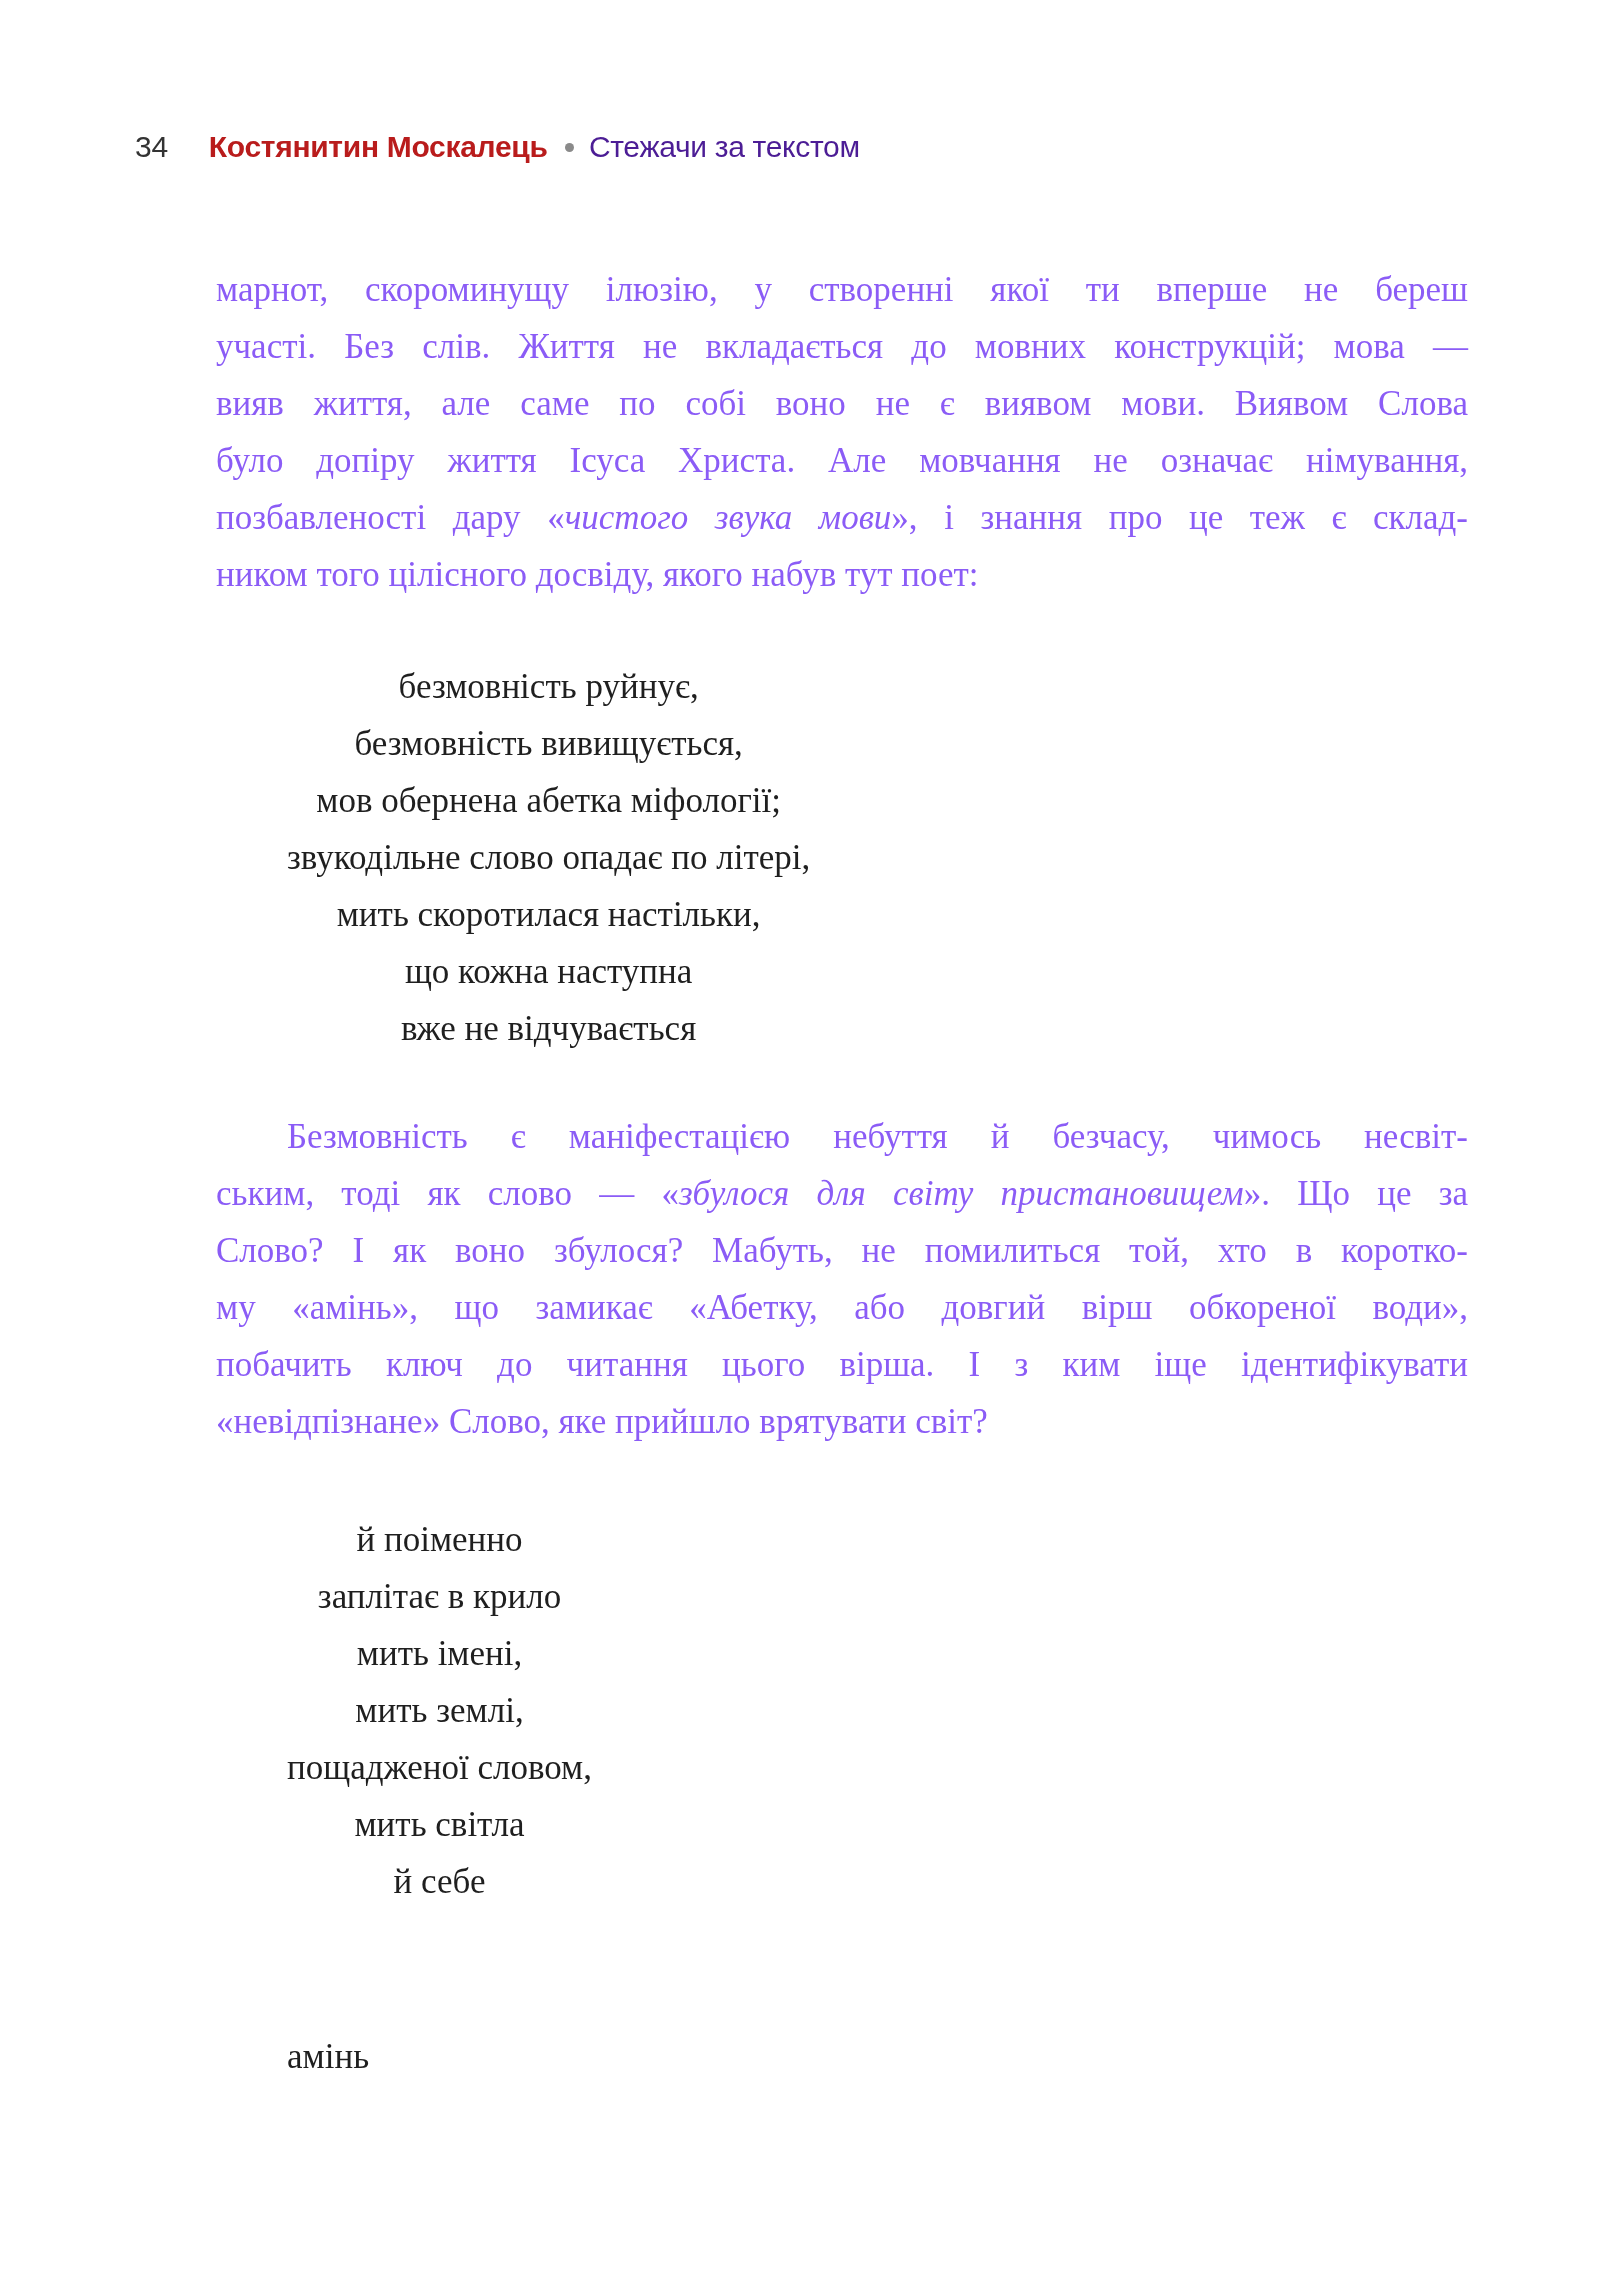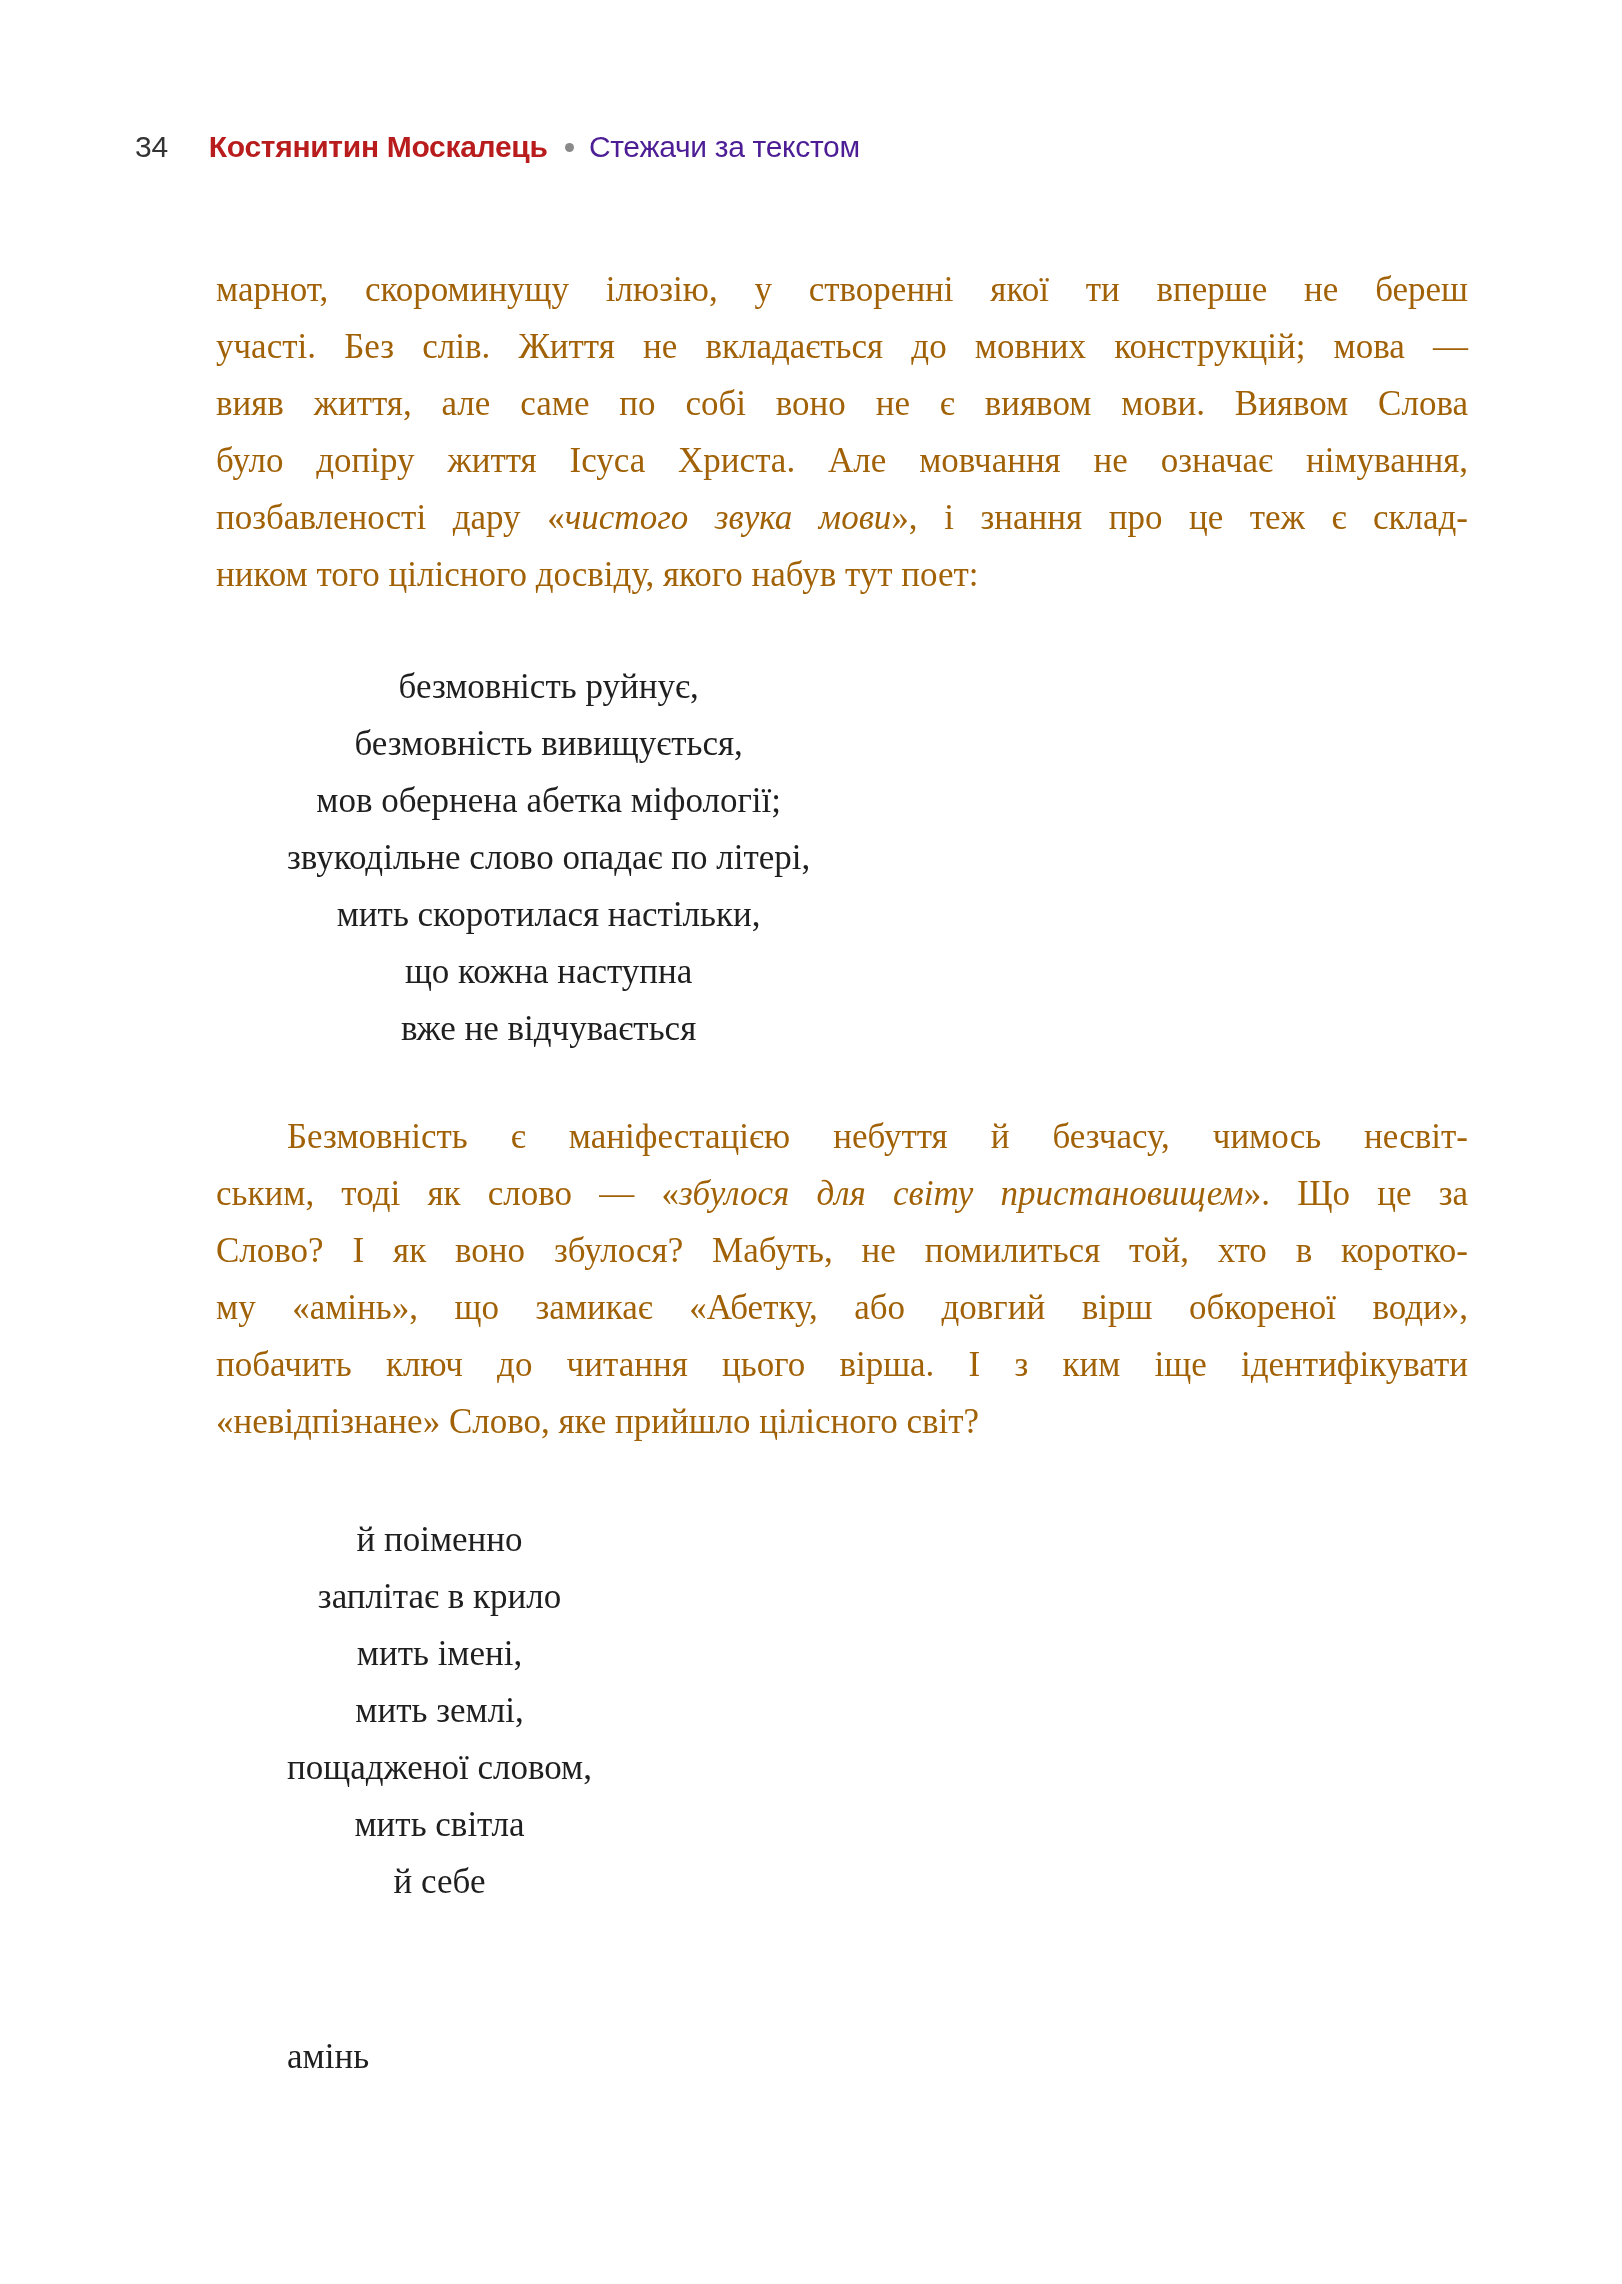--- a/index.html
+++ b/index.html
@@ -60,21 +60,21 @@
   }
 
   
   .text-block {
     position: absolute;
     left: 216px;
     width: 1252px;
     font-family: "Liberation Serif", serif;
     font-size: 35px;
     line-height: 57px;
-    color: #a16207;
+    color: #8b5cf6;
     text-align: justify;
   }
   .text-block p {
     margin: 0;
     hyphens: manual;
   }
   .text-block .line {
     display: block;
     text-align: justify;
     text-align-last: justify;
@@ -144,21 +144,21 @@
     <span class="verse">вже не відчувається</span>
   </div>
 
   <div class="text-block" id="para-2">
     <p>
       <span class="line indent">Безмовність є маніфестацією небуття й безчасу, чимось несвіт-</span>
       <span class="line"><span>ським, тоді як слово — «</span><em>збулося для світу пристановищем</em><span>». Що це за</span></span>
       <span class="line">Слово? І як воно збулося? Мабуть, не помилиться той, хто в коротко-</span>
       <span class="line">му «амінь», що замикає «Абетку, або довгий вірш обкореної води»,</span>
       <span class="line">побачить ключ до читання цього вірша. І з ким іще ідентифікувати</span>
-      <span class="line last">«невідпізнане» Слово, яке прийшло цілісного світ?</span>
+      <span class="line last">«невідпізнане» Слово, яке прийшло врятувати світ?</span>
     </p>
   </div>
 
   <div class="poem" id="poem-2">
     <span class="verse">й поіменно</span>
     <span class="verse">заплітає в крило</span>
     <span class="verse">мить імені,</span>
     <span class="verse">мить землі,</span>
     <span class="verse">пощадженої словом,</span>
     <span class="verse">мить світла</span>

